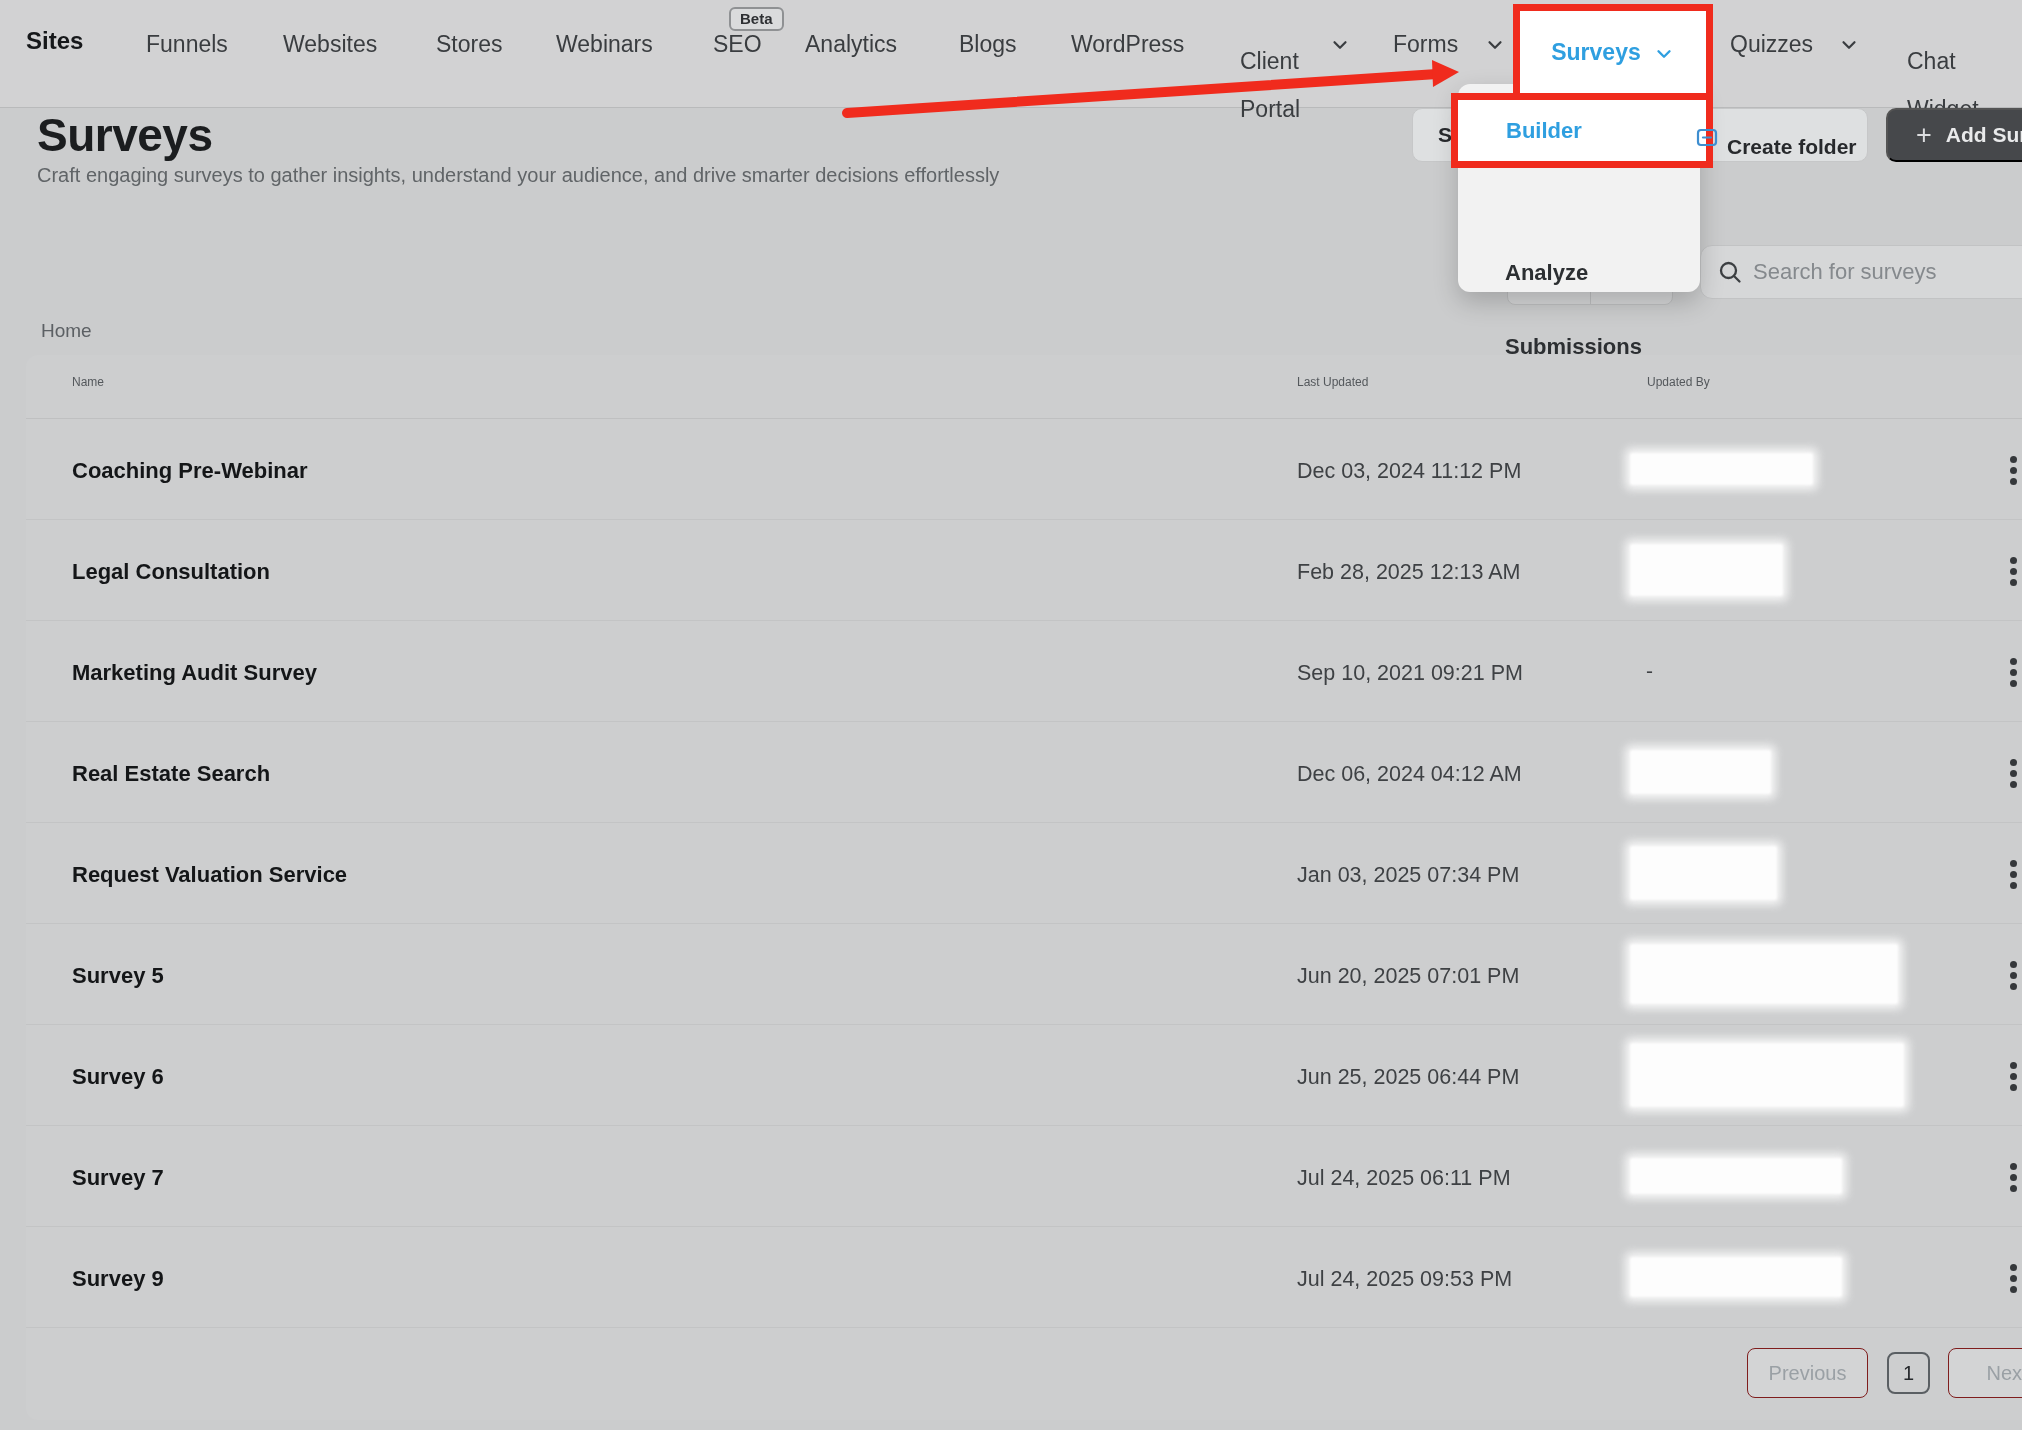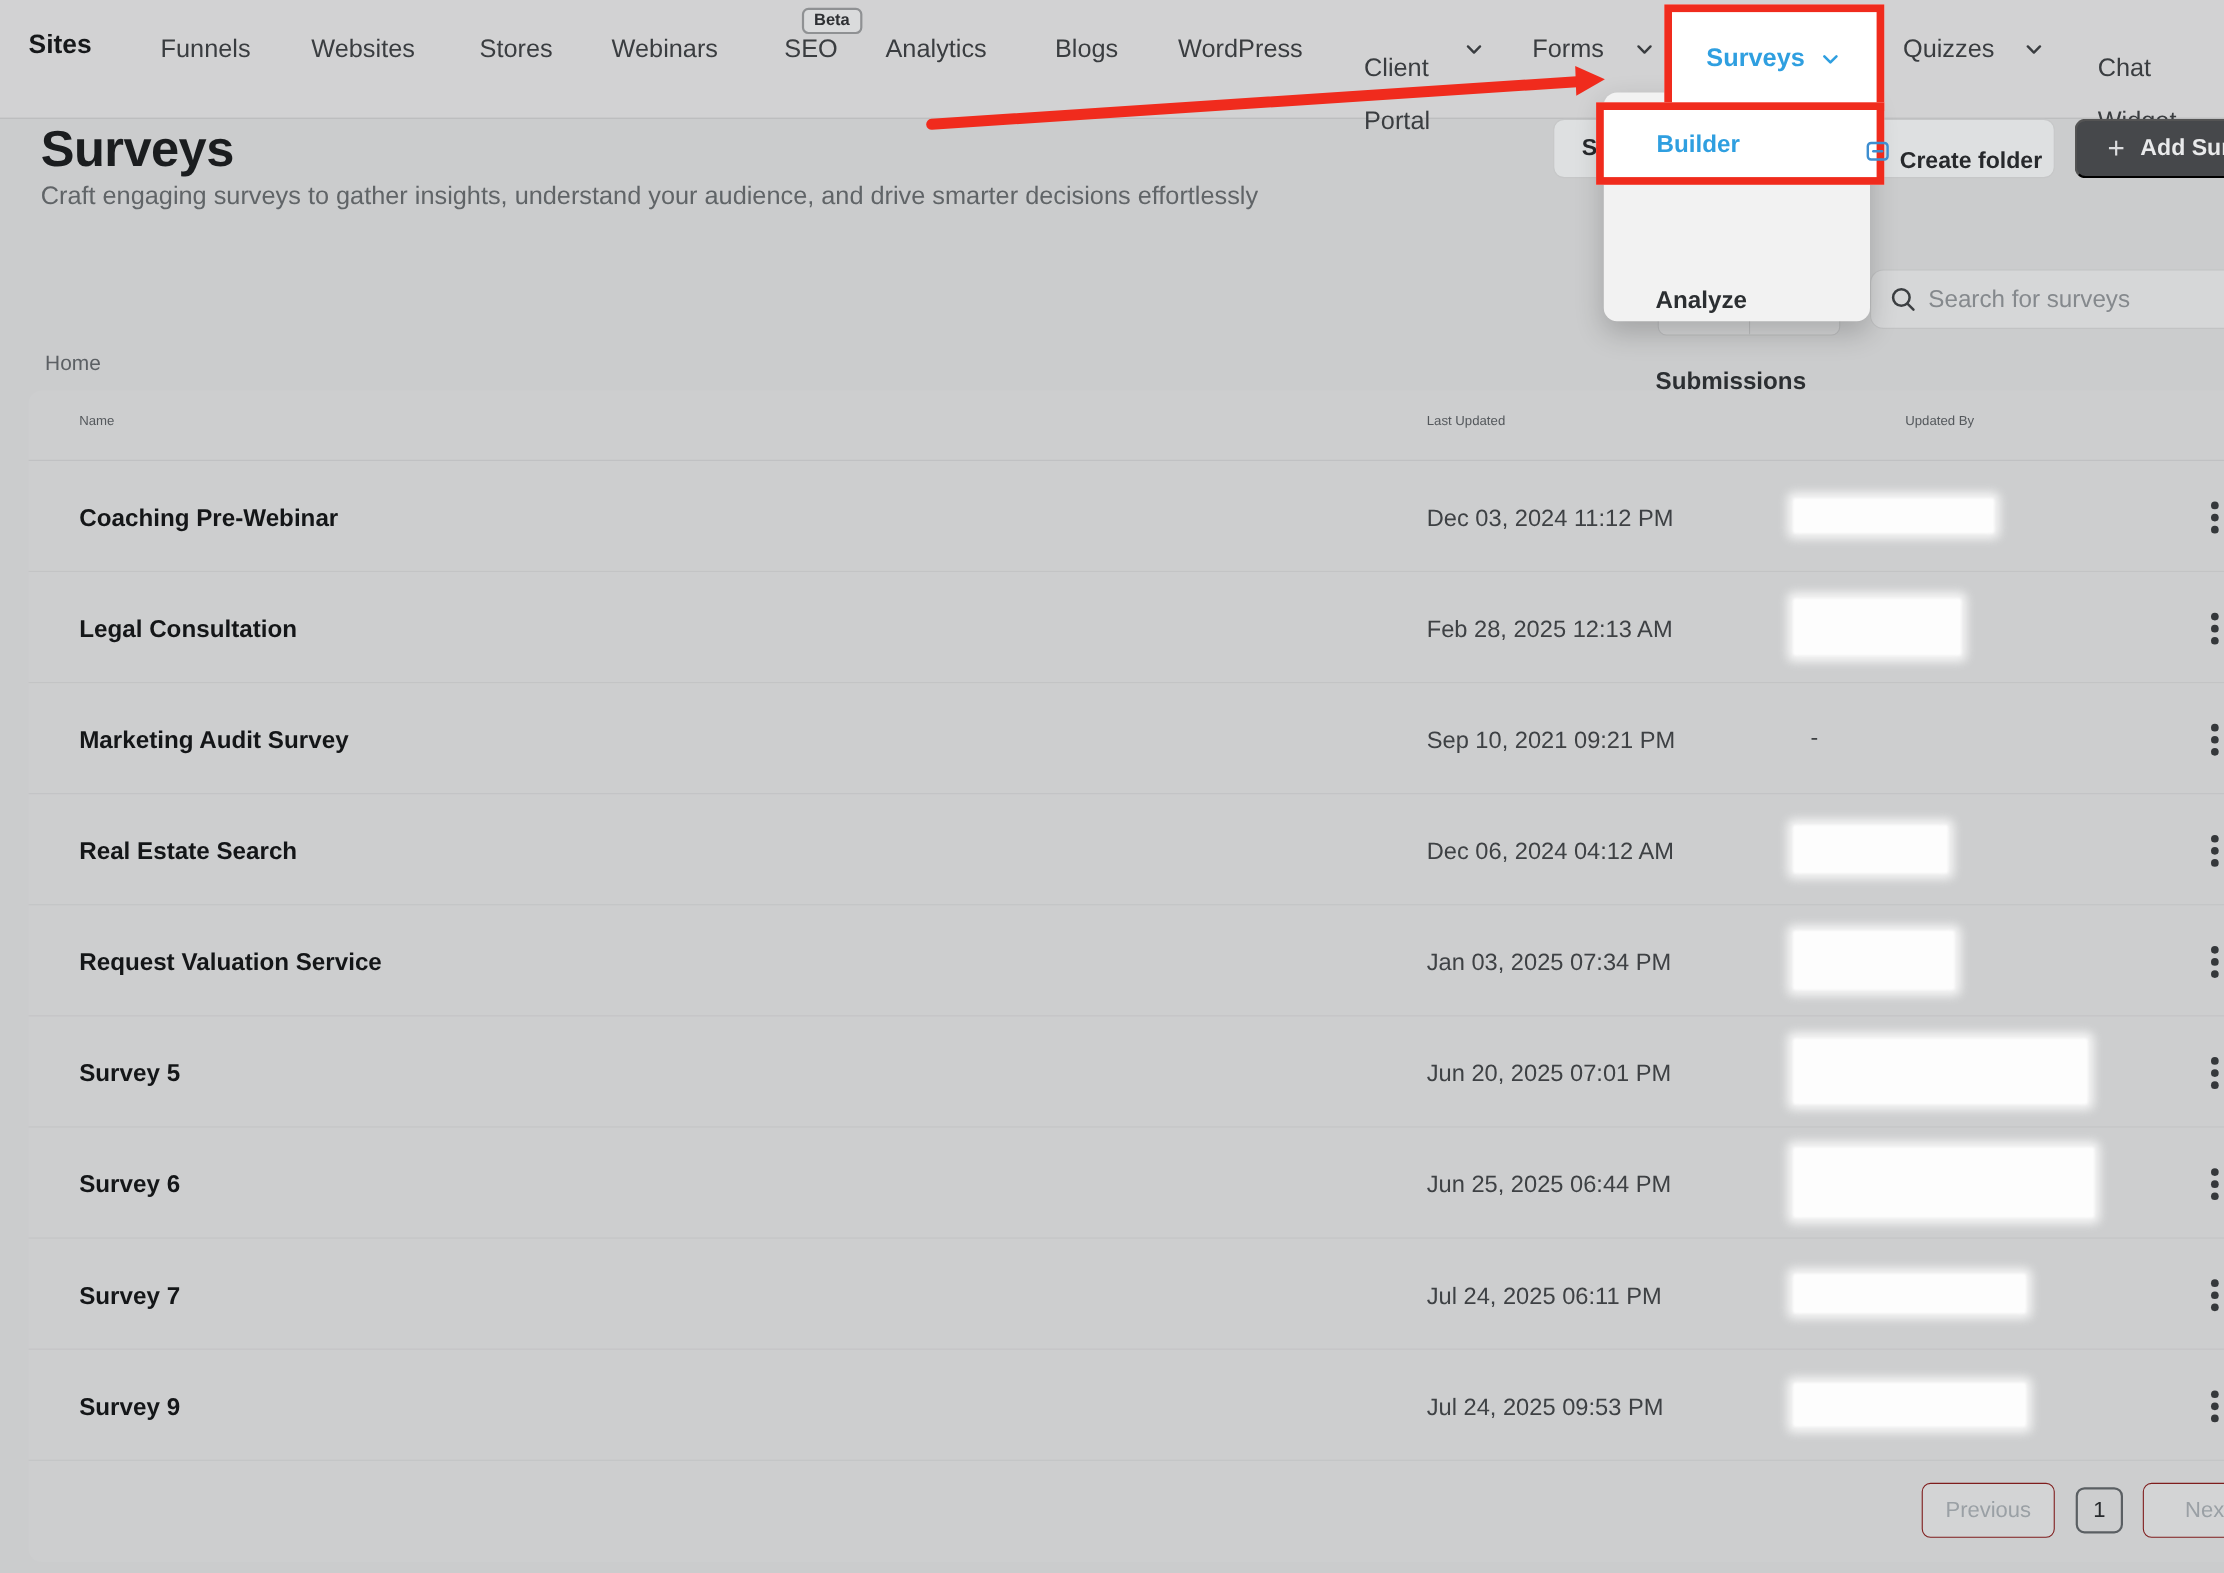--- a/index.html
+++ b/index.html
@@ -23,21 +23,21 @@
   .nav-item.two-line span + span { margin-top:20px; }
   .chev { position:absolute; top:34px; width:22px; height:22px; color:#3a3d40; }
   .chev svg { width:22px; height:22px; display:block; }
   .beta-badge {
     position:absolute; left:729px; top:7px; padding:1px 9px 2px;
     border:2px solid #8f9193; border-radius:6px; background:#dadbdc;
     font-size:15px; font-weight:600; color:#2e3033;
   }
   
   .page-title { position:absolute; left:37px; top:108px; font-size:46px; font-weight:600; color:#1b1d1f; letter-spacing:-0.5px; }
-  .page-subtitle { position:absolute; left:37px; top:164px; font-size:23px; color:#606467; }
+  .page-subtitle { position:absolute; left:37px; top:164px; font-size:20px; color:#606467; }
   .breadcrumb { position:absolute; left:41px; top:320px; font-size:19px; color:#5c6064; }
 
   
   .btn-group {
     position:absolute; left:1412px; top:108px; width:456px; height:54px;
     background:#dee0e1; border:1px solid #c6c7c8; border-radius:10px;
     display:flex; align-items:center; z-index:4; overflow:hidden;
   }
   .btn-group .cell { height:100%; display:flex; align-items:center; font-size:21px; font-weight:600; color:#27292c; }
   .cell-su { width:278px; padding-left:25px; border-right:1px solid #c6c7c8; }
@@ -99,21 +99,21 @@
   .folder-icon-sliver svg { width:24px; height:24px; display:block; }
   .arrow-svg { position:absolute; left:0; top:0; width:2022px; height:1430px; z-index:70; pointer-events:none; }
 
   
   .card {
     position:absolute; left:26px; top:355px; width:2010px; height:1065px;
     background:#cdcecf; border-radius:12px;
   }
   .thead { position:absolute; left:0; top:0; width:100%; height:64px; border-bottom:1px solid #bfc0c1; }
   .th { position:absolute; top:20px; font-size:12px; font-weight:500; color:#54585c; }
-  .th-name { left:46px; } .th-updated { left:1271px; } .th-by { left:1706px; }
+  .th-name { left:46px; } .th-updated { left:1271px; } .th-by { left:1621px; }
   #rows { position:absolute; left:0; top:64px; width:100%; }
   .trow { position:absolute; left:0; width:100%; height:101px; border-bottom:1px solid #c3c4c5; }
   .row-name { position:absolute; left:46px; top:39px; font-size:22px; font-weight:600; color:#141618; }
   .row-date { position:absolute; left:1271px; top:40px; font-size:21.5px; color:#3e4144; }
   .row-by { position:absolute; left:1604px; top:0; height:100%; display:flex; align-items:center; }
   .row-dash { font-size:21px; color:#3e4144; padding-left:16px; }
   .redact {
     background:#fdfdfd; border-radius:2px;
     box-shadow:0 0 9px 5px rgba(252,252,252,0.85);
     filter:blur(1.2px);

